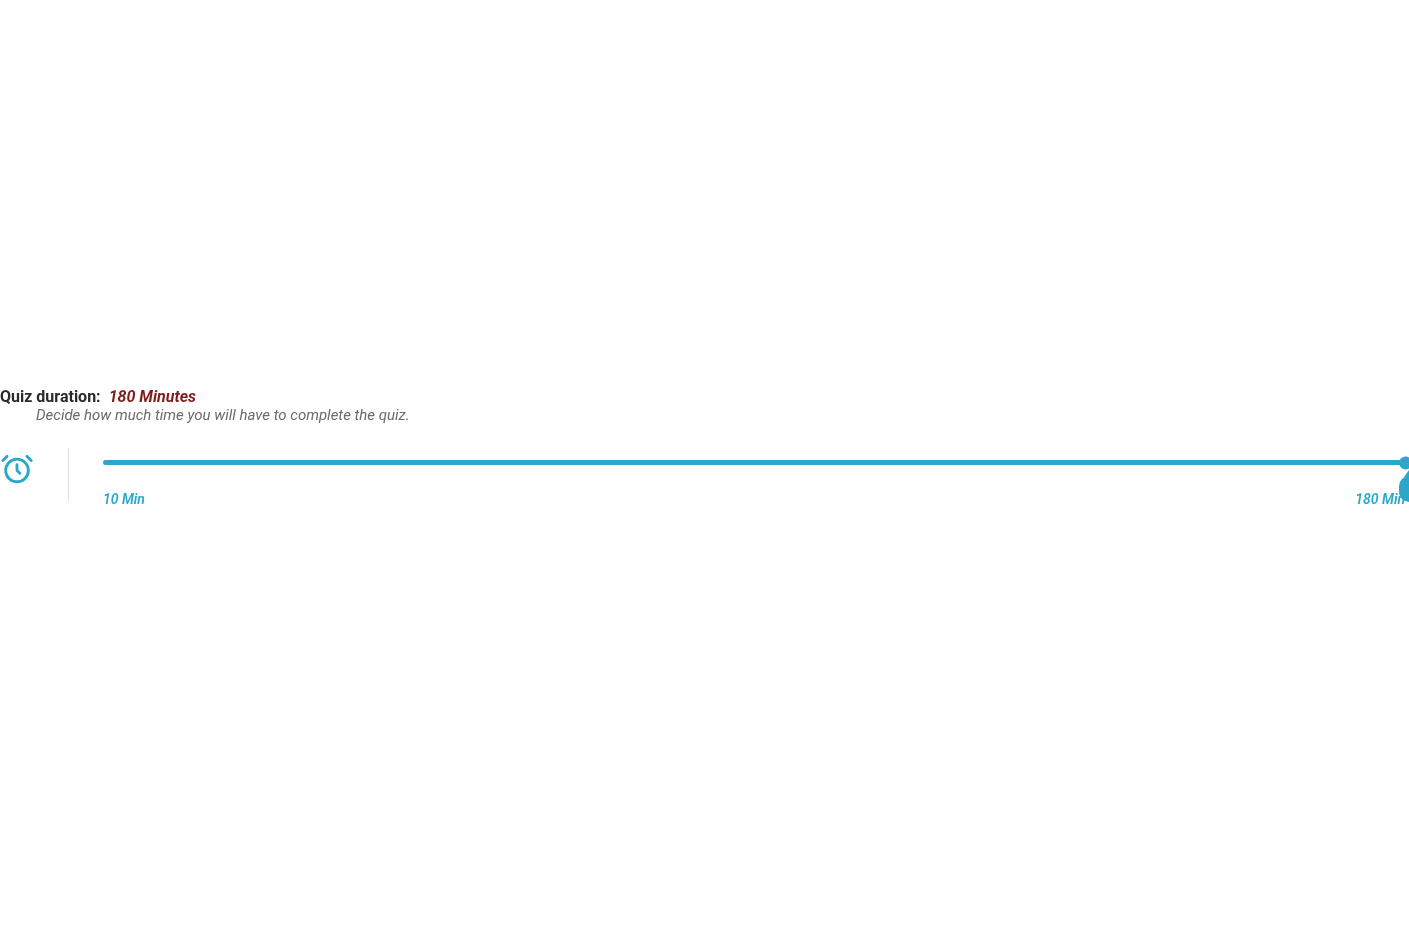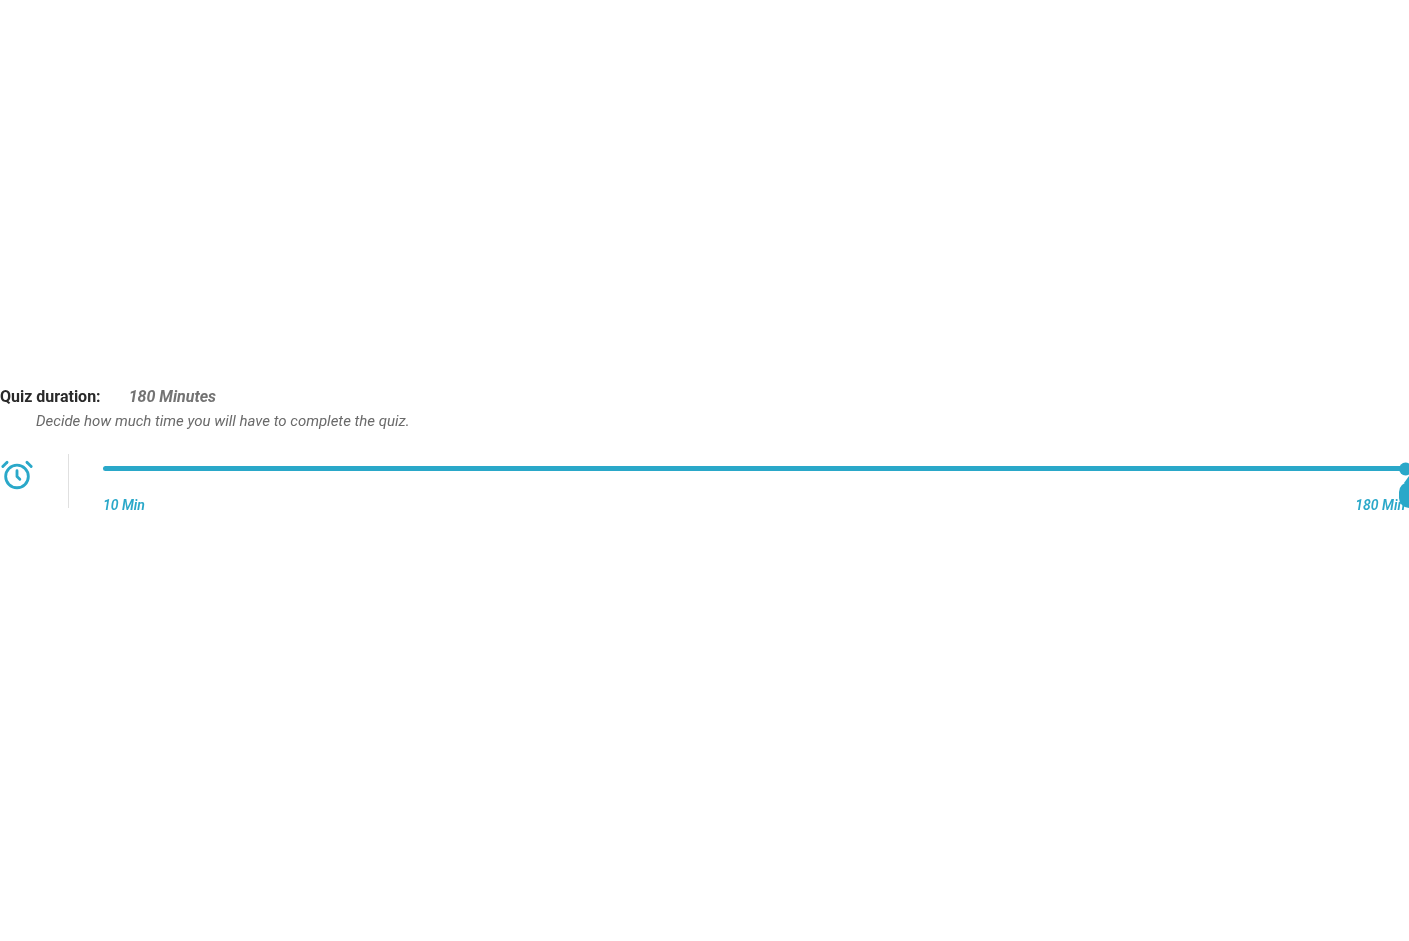--- a/index.html
+++ b/index.html
@@ -16,33 +16,33 @@
     }
     .duration-section {
       position: absolute;
       top: 387px;
       left: 0;
       right: 0;
     }
     .duration-header {
       display: flex;
       align-items: baseline;
-      gap: 28px;
-      margin-bottom: 6px;
+      gap: 8px;
+      margin-bottom: 0;
     }
     .duration-label {
       font-size: 16px;
       font-weight: 700;
       color: #2a2a2a;
     }
     .duration-value {
       font-size: 16px;
       font-weight: 700;
       font-style: italic;
-      color: #737373;
+      color: #7f1d1d;
     }
     .duration-description {
       font-size: 15px;
       font-style: italic;
       color: #6a6a6a;
       margin-bottom: 28px;
       padding-left: 36px;
     }
     .slider-row {
       display: flex;

